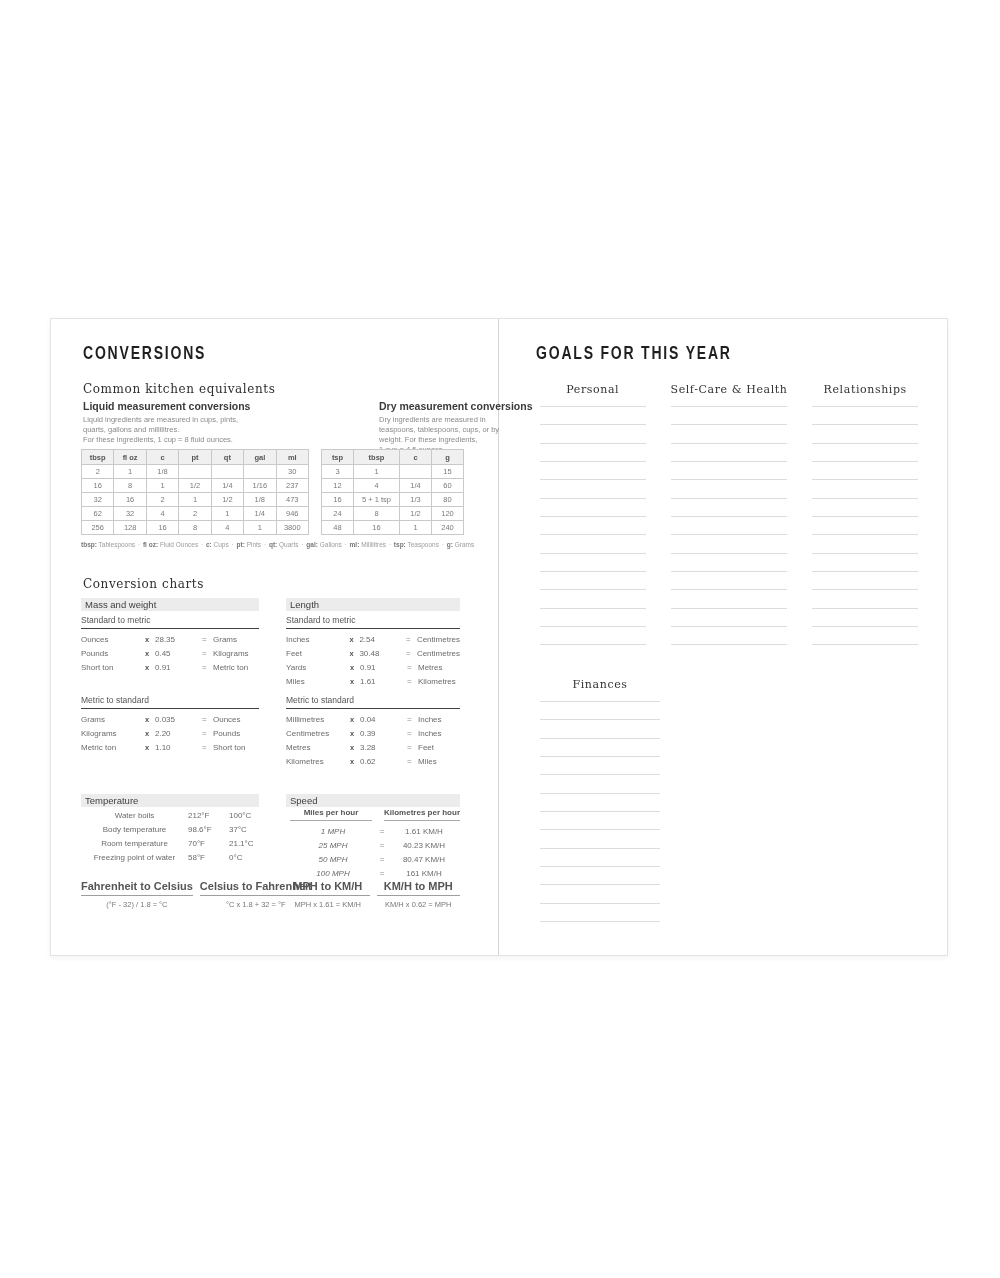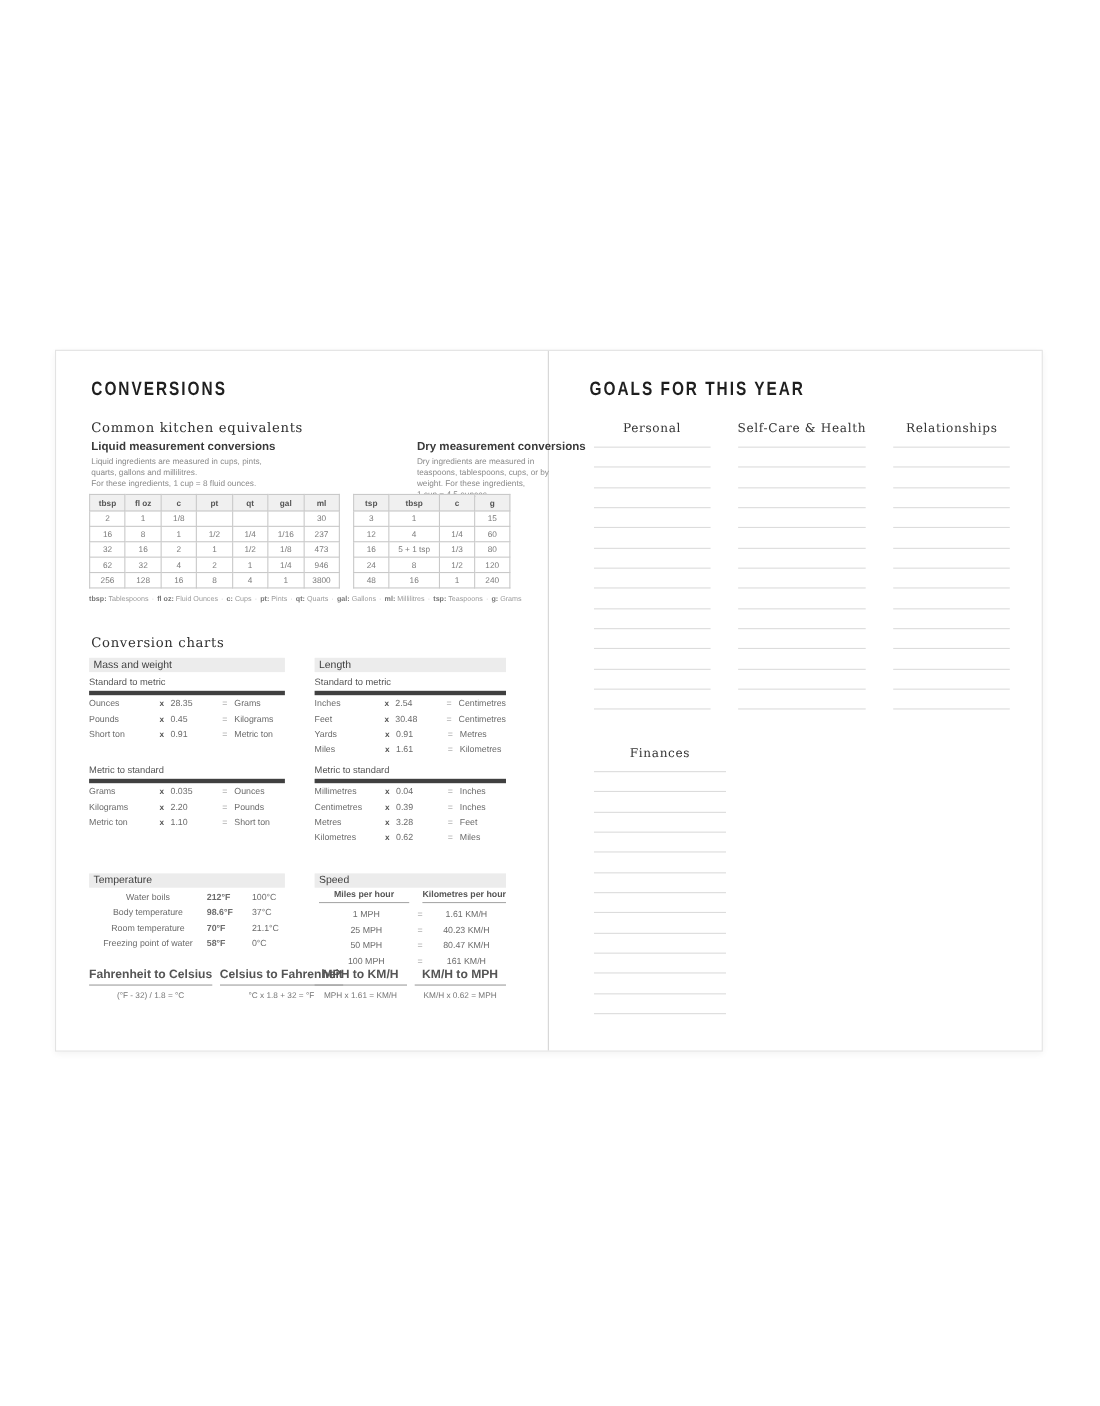--- a/index.html
+++ b/index.html
@@ -61,59 +61,59 @@
 
   .bar {
     position:absolute; left:0; right:0; height:13px; background:#ececec;
     font-size:9.5px; line-height:13px; color:#3f3f3f; padding-left:4px; white-space:nowrap;
   }
   .bar-a { top:279px; }
   .bar-b { top:475px; }
 
   .sub-label {
     position:absolute; left:0; right:0; font-size:8.5px; color:#555;
-    border-bottom:4px solid #404040; padding-bottom:3px; white-space:nowrap;
+    border-bottom:1px solid #404040; padding-bottom:3px; white-space:nowrap;
   }
   .sub1 { top:296px; }
   .sub2 { top:376px; }
 
   .conv-rows { position:absolute; left:0; right:0; }
   .rows1 { top:313px; }
   .rows2 { top:393px; }
   .conv-row { display:flex; align-items:center; height:14px; font-size:8px; color:#6b6b6b; white-space:nowrap; }
   .conv-row .lbl { width:64px; }
   .conv-row .xm  { width:10px; font-weight:700; color:#555; font-size:7.5px; }
   .conv-row .val { width:47px; }
   .conv-row .eqm { width:11px; color:#8d8d8d; }
   .conv-row .res { flex:1; }
 
   
   .temp-rows { position:absolute; left:0; right:0; top:489px; }
   .temp-row { display:flex; align-items:center; height:14px; font-size:8px; color:#6b6b6b; white-space:nowrap; }
   .temp-row .t-lbl { width:107px;text-align:center; }
-  .temp-row .t-f   { width:41px;font-weight:bold; }
+  .temp-row .t-f   { width:41px; }
   .temp-row .t-c   { flex:1; }
 
   
   .conv-pair { position:absolute; left:0; right:0; top:561px; display:flex; gap:7px; }
   .conv-cell { flex:1; text-align:center; }
   .conv-cell .hd { font-size:11px; font-weight:600; color:#555; border-bottom:1px solid #9e9e9e; padding-bottom:3px; white-space:nowrap; }
   .conv-cell .fm { font-size:7.5px; color:#777; padding-top:4px; white-space:nowrap; }
 
   
   .speed-head { position:absolute; top:489px; left:0; right:0; display:flex; }
   .speed-head .sh {
     font-size:8px; font-weight:600; color:#555; text-align:center;
     border-bottom:1px solid #aaa; padding-bottom:3px; white-space:nowrap;
   }
   .speed-head .sh1 { width:86px; margin-left:4px; }
   .speed-head .sh2 { flex:1; margin-left:12px; }
   .speed-rows { position:absolute; left:0; right:0; top:505px; }
   .speed-row { display:flex; align-items:center; height:14px; font-size:8px; color:#6b6b6b; white-space:nowrap; }
-  .speed-row .sp-l  { width:86px; margin-left:4px; text-align:center; }
+  .speed-row .sp-l  { width:86px; margin-left:4px; text-align:center;font-style:italic; }
   .speed-row .sp-eq { width:12px; text-align:center; color:#8d8d8d; }
   .speed-row .sp-r  { flex:1; text-align:center; }
 
   
   .goal-row { position:absolute; left:40px; width:378px; display:flex; gap:25px; }
   .goal-row.r1 { top:64px; }
   .goal-row.r2 { top:359px; }
   .goal-col { width:120px; position:relative; }
   .goal-heading {
     font-family:"DejaVu Serif", serif; font-size:11px; letter-spacing:0.6px; color:#333;

